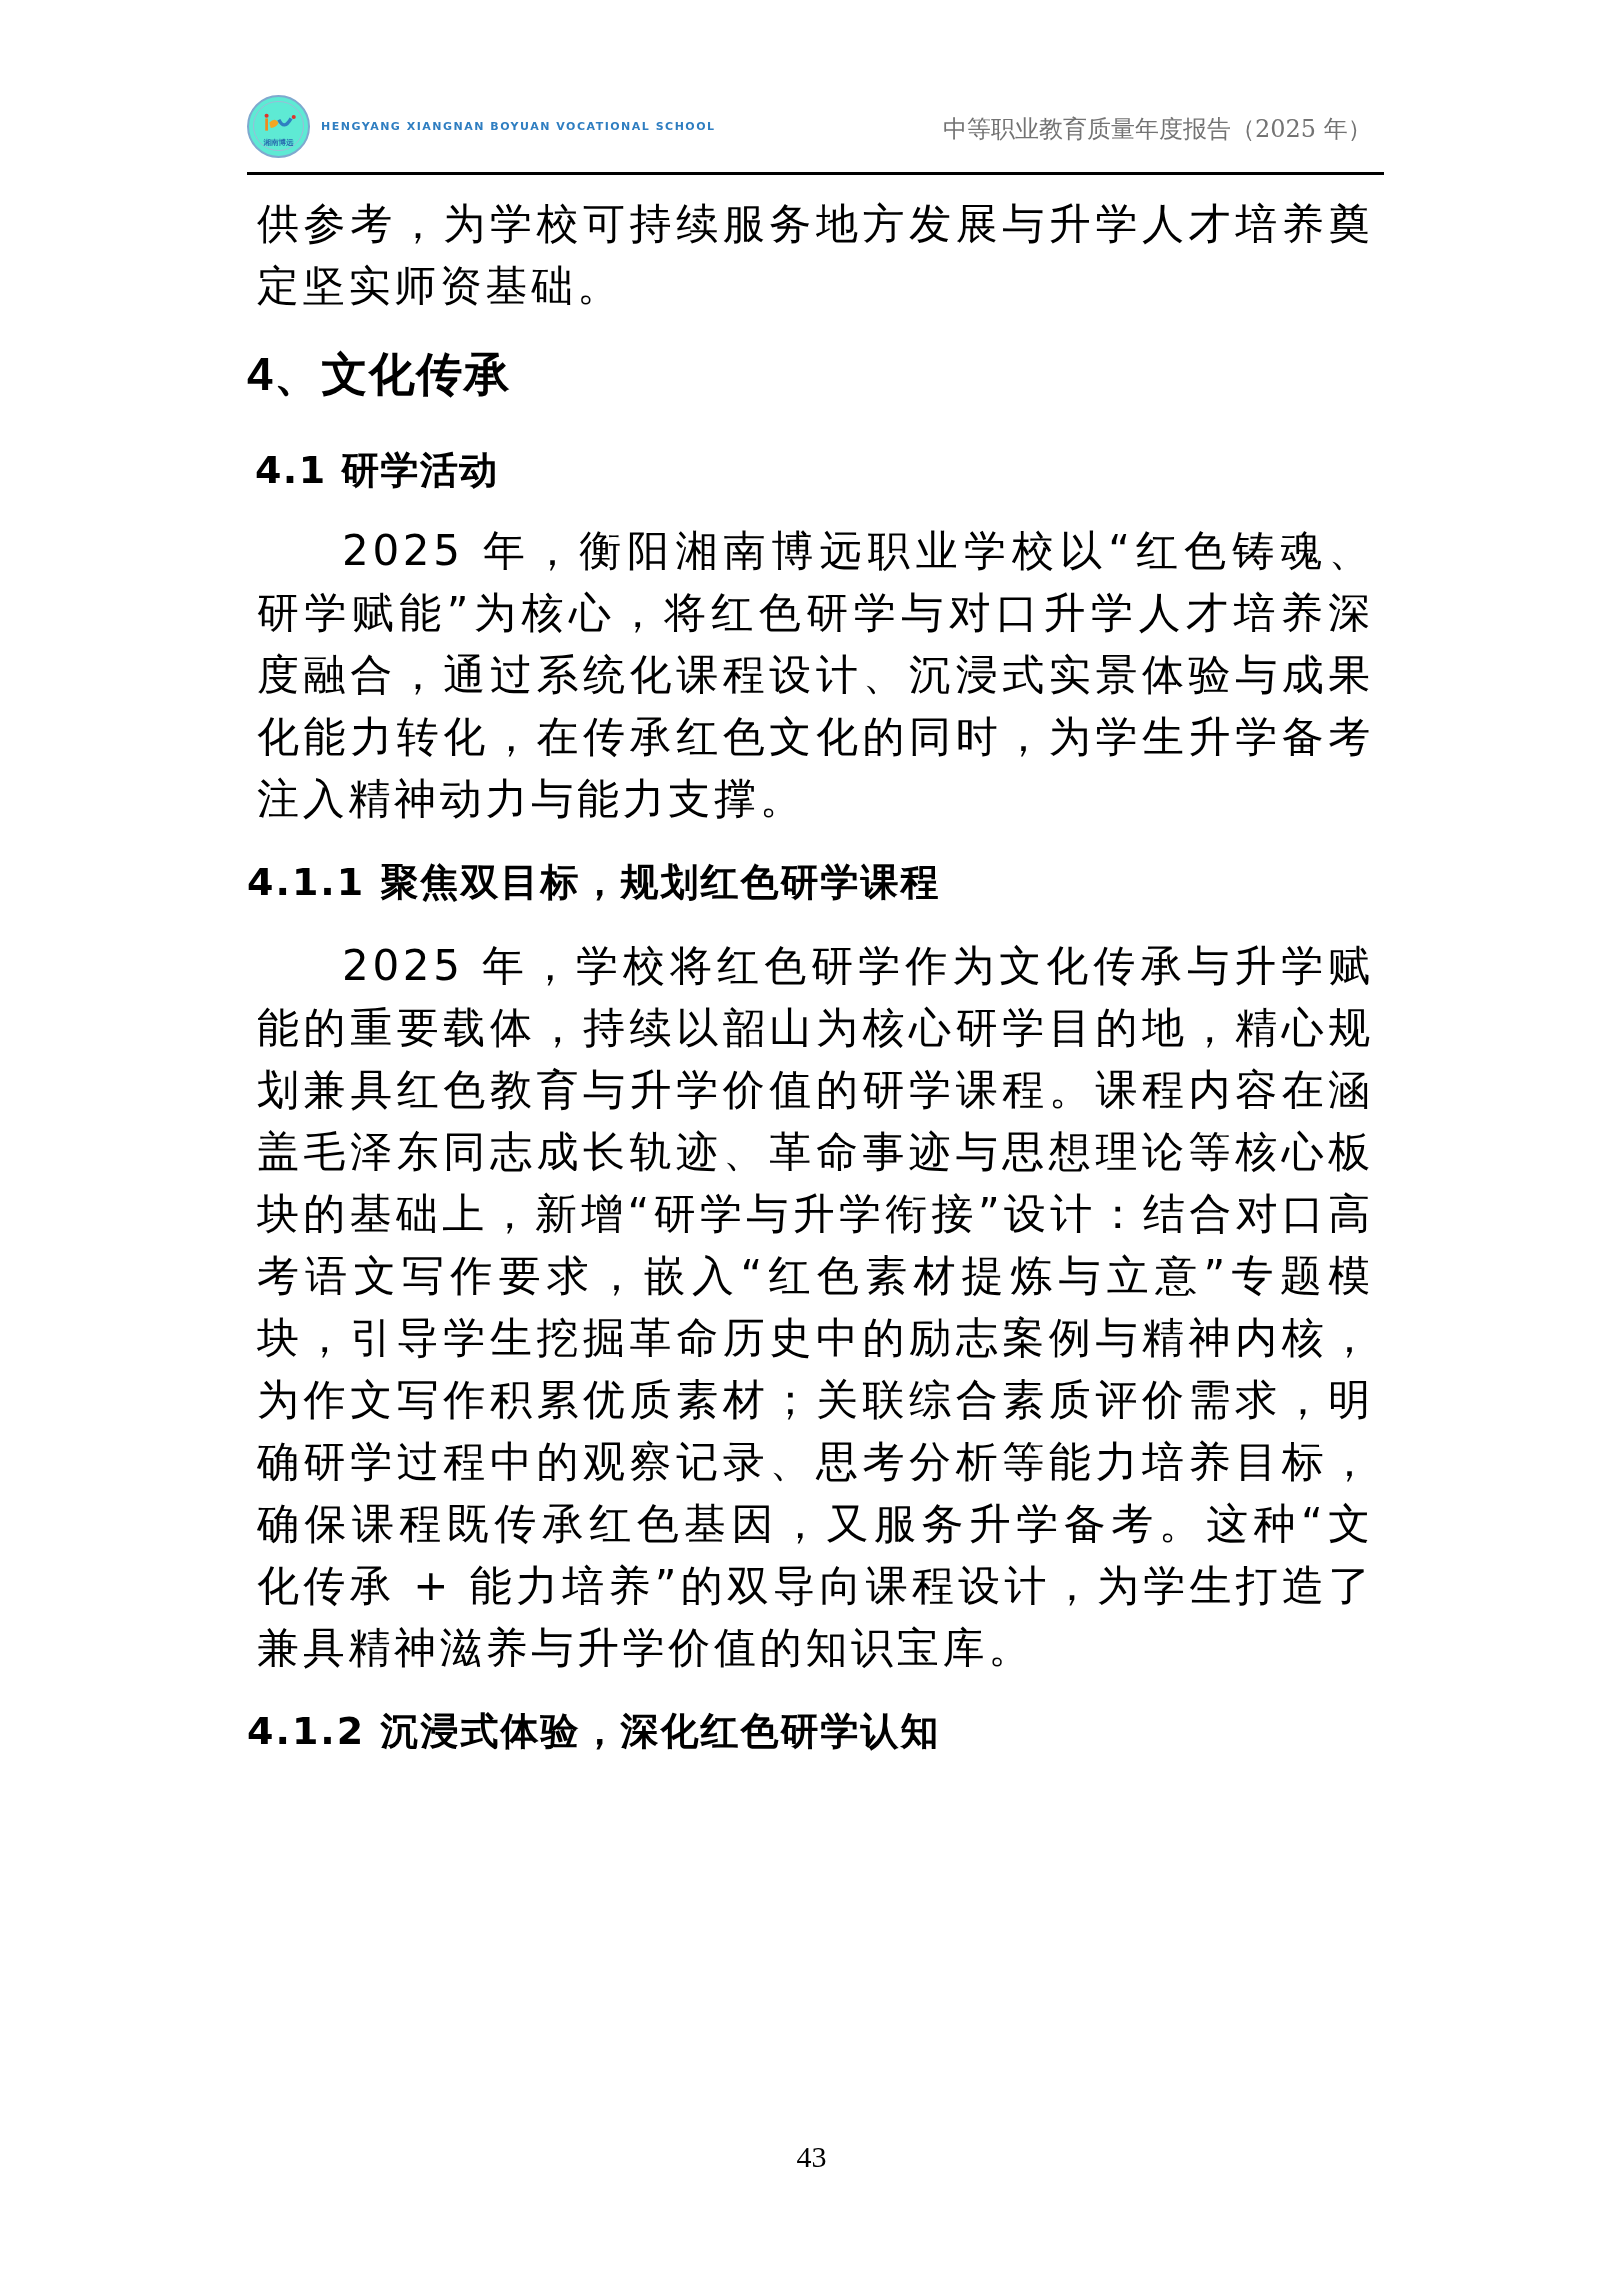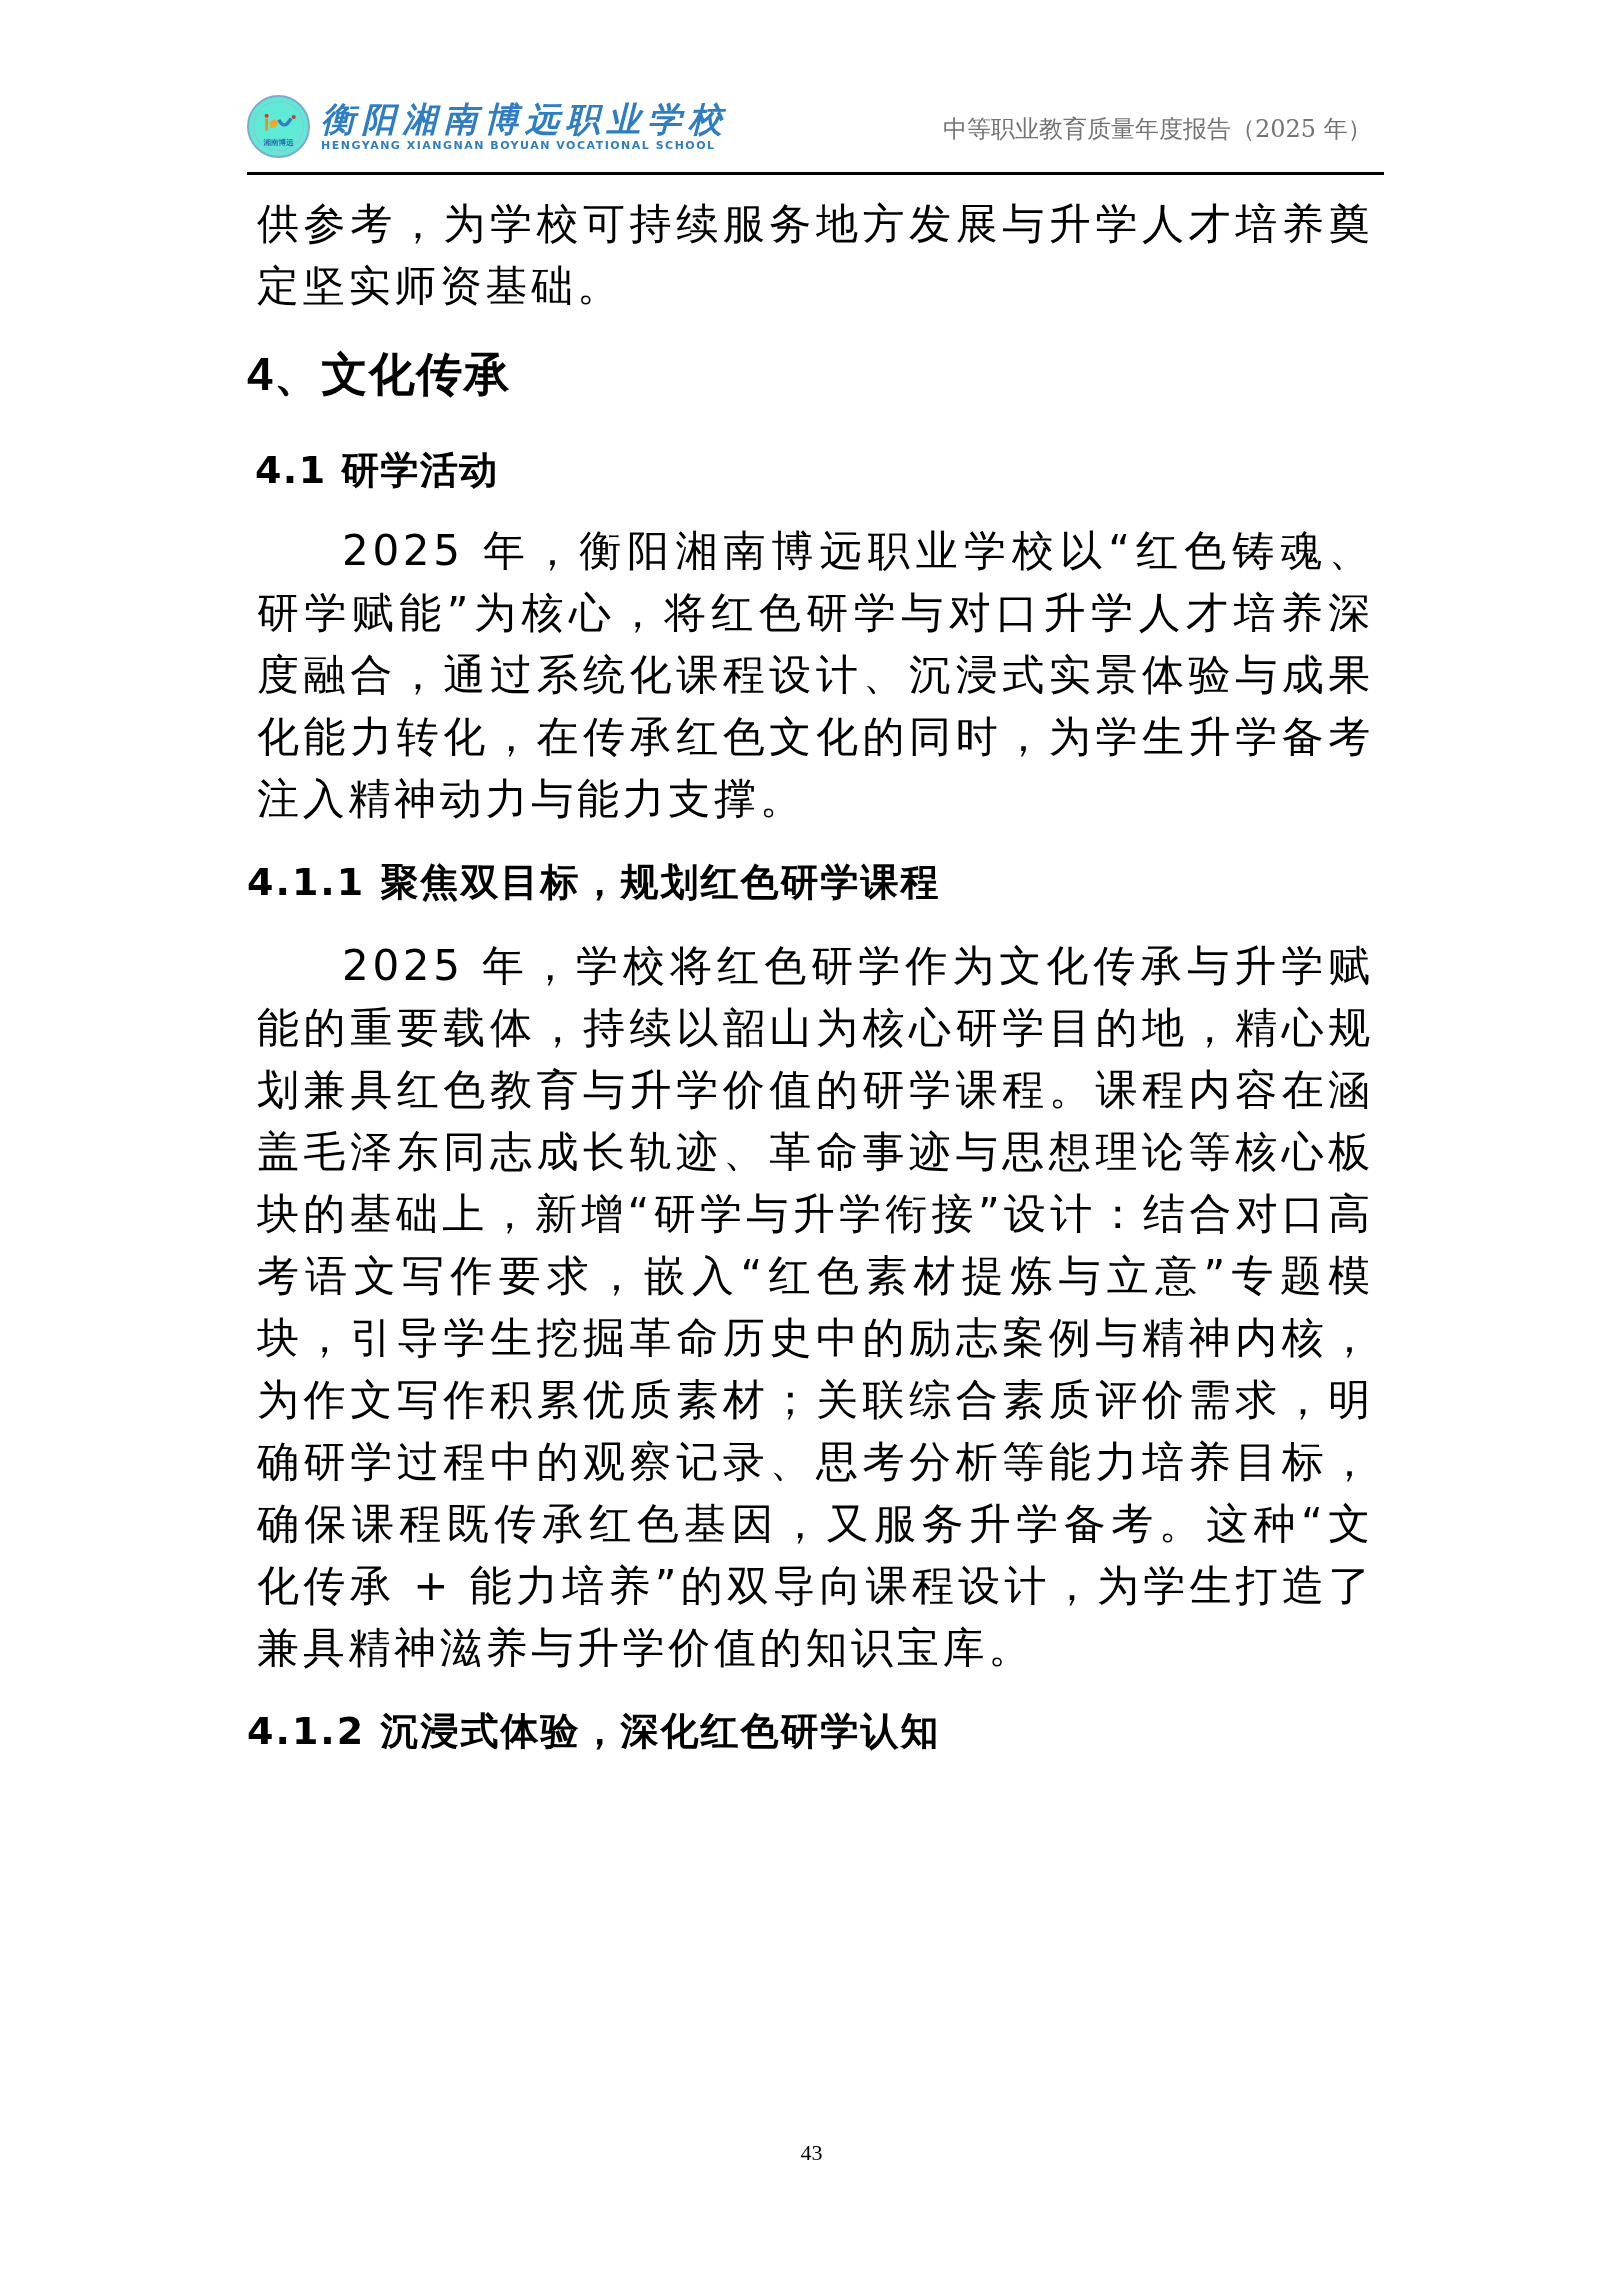--- a/index.html
+++ b/index.html
@@ -26,40 +26,39 @@
   .p { font-size:42px; line-height:62px; letter-spacing:3.7px; text-align:justify;
        text-align-last:left; margin:10px; font-family:"DejaVu Sans", "Liberation Sans", sans-serif; }
   .p.indent { text-indent:85px; }
   .h1 { font-size:46px; line-height:95px; font-weight:bold; margin:0;
         font-family:Liberation Sans, sans-serif; letter-spacing:1.4px; }
   .h2 { font-size:38px; line-height:80px; font-weight:bold; margin:8px;
         font-family:"DejaVu Sans", sans-serif; letter-spacing:1.4px; }
   .h3 { font-size:38px; line-height:85px; font-weight:bold; margin:0;
         font-family:"DejaVu Sans", sans-serif; letter-spacing:2px; }
   .page-num { position:absolute; left:0; right:0; top:2140px; text-align:center;
-              font-size:22px; font-family:"Liberation Serif", serif; }
+              font-size:30px; font-family:"Liberation Serif", serif; }
 </style>
 </head>
 <body>
 
 <div class="header">
   <div class="logo">
     <div class="logo-badge">
       <div class="ring"></div>
       <svg class="mark" viewBox="0 0 54 28">
         <circle cx="8" cy="4" r="3" fill="#e0322b"></circle>
         <path d="M6 8 L10 8 L10 26 L6 26 Z" fill="#f08a1c"></path>
         <path d="M12 14 Q20 6 26 14 Q22 22 14 22 Z" fill="#f5a623"></path>
         <path d="M26 10 Q34 26 44 8" stroke="#2f7ec1" stroke-width="5" fill="none"></path>
         <circle cx="48" cy="6" r="3" fill="#e0322b"></circle>
       </svg>
       <div class="mini">湘南博远</div>
     </div>
     <div class="logo-text">
-      <div class="logo-cn">衡阳湘南博远职业学校</div>
       <div class="logo-en">HENGYANG XIANGNAN BOYUAN VOCATIONAL SCHOOL</div>
     </div>
   </div>
   <div class="report-title">中等职业教育质量年度报告（2025 年）</div>
 </div>
 <div class="rule"></div>
 
 <div class="content">
   <p class="p">供参考，为学校可持续服务地方发展与升学人才培养奠定坚实师资基础。</p>
   <h1 class="h1">4、文化传承</h1>

